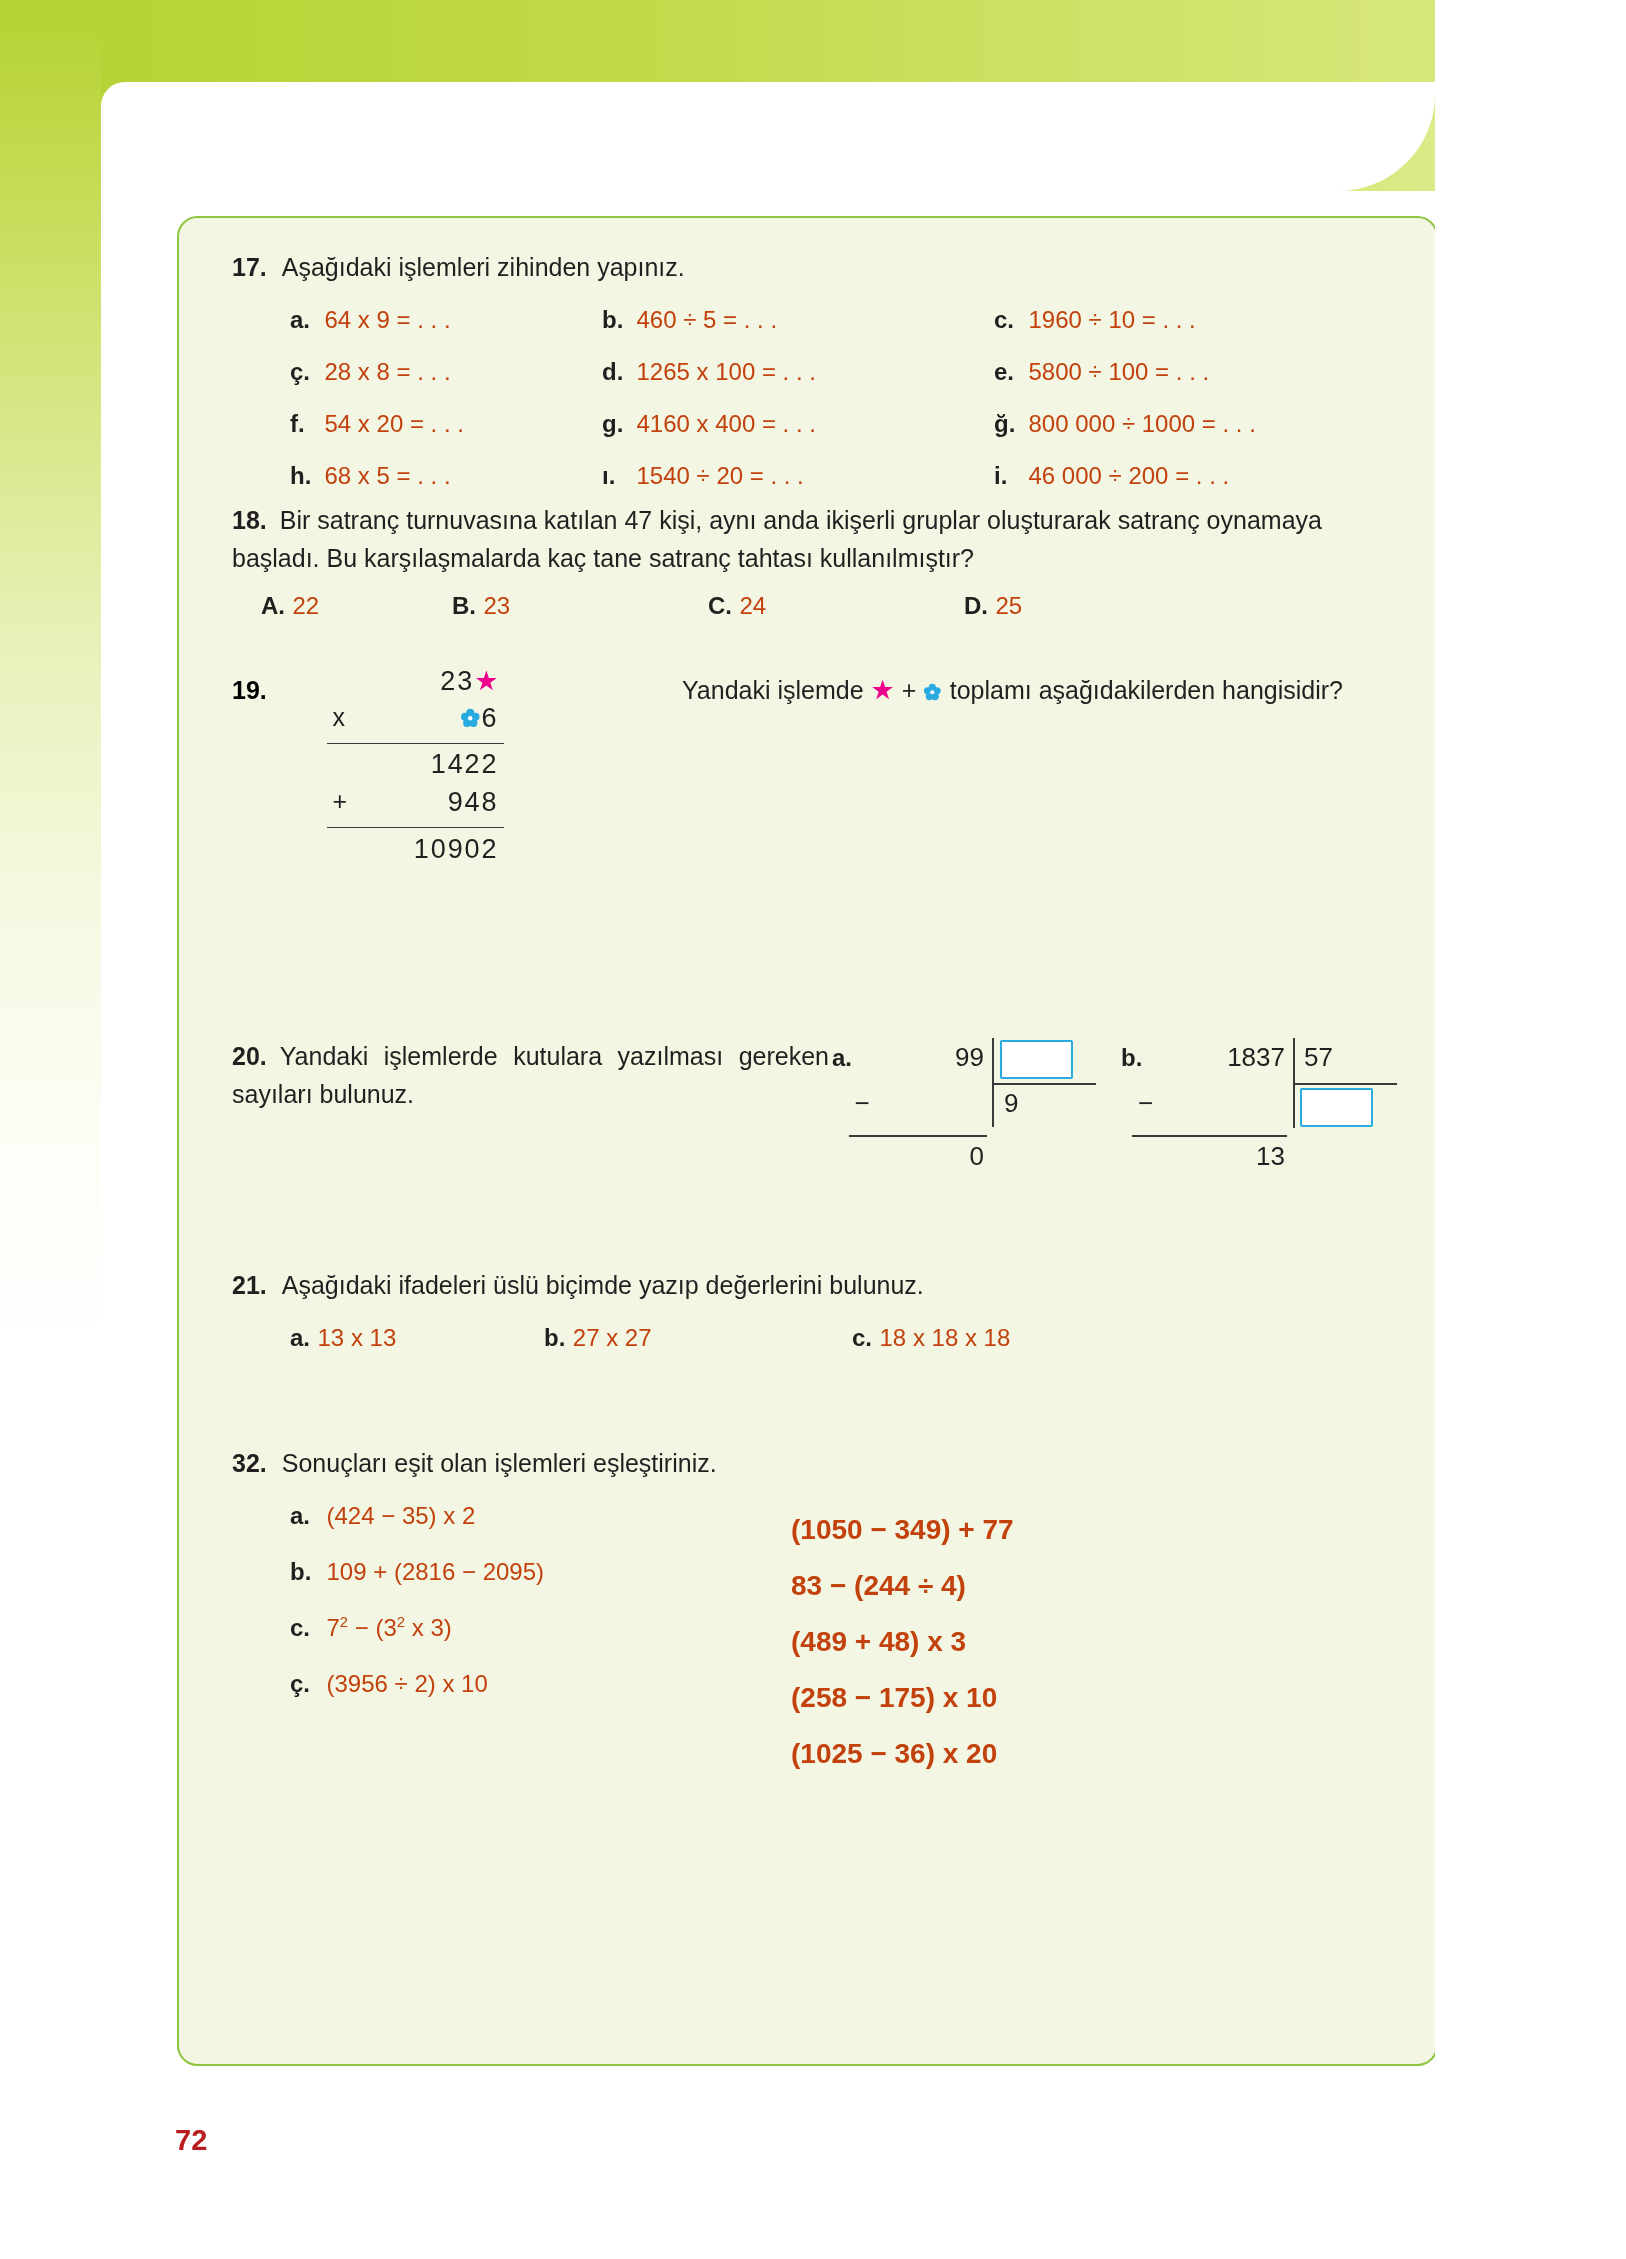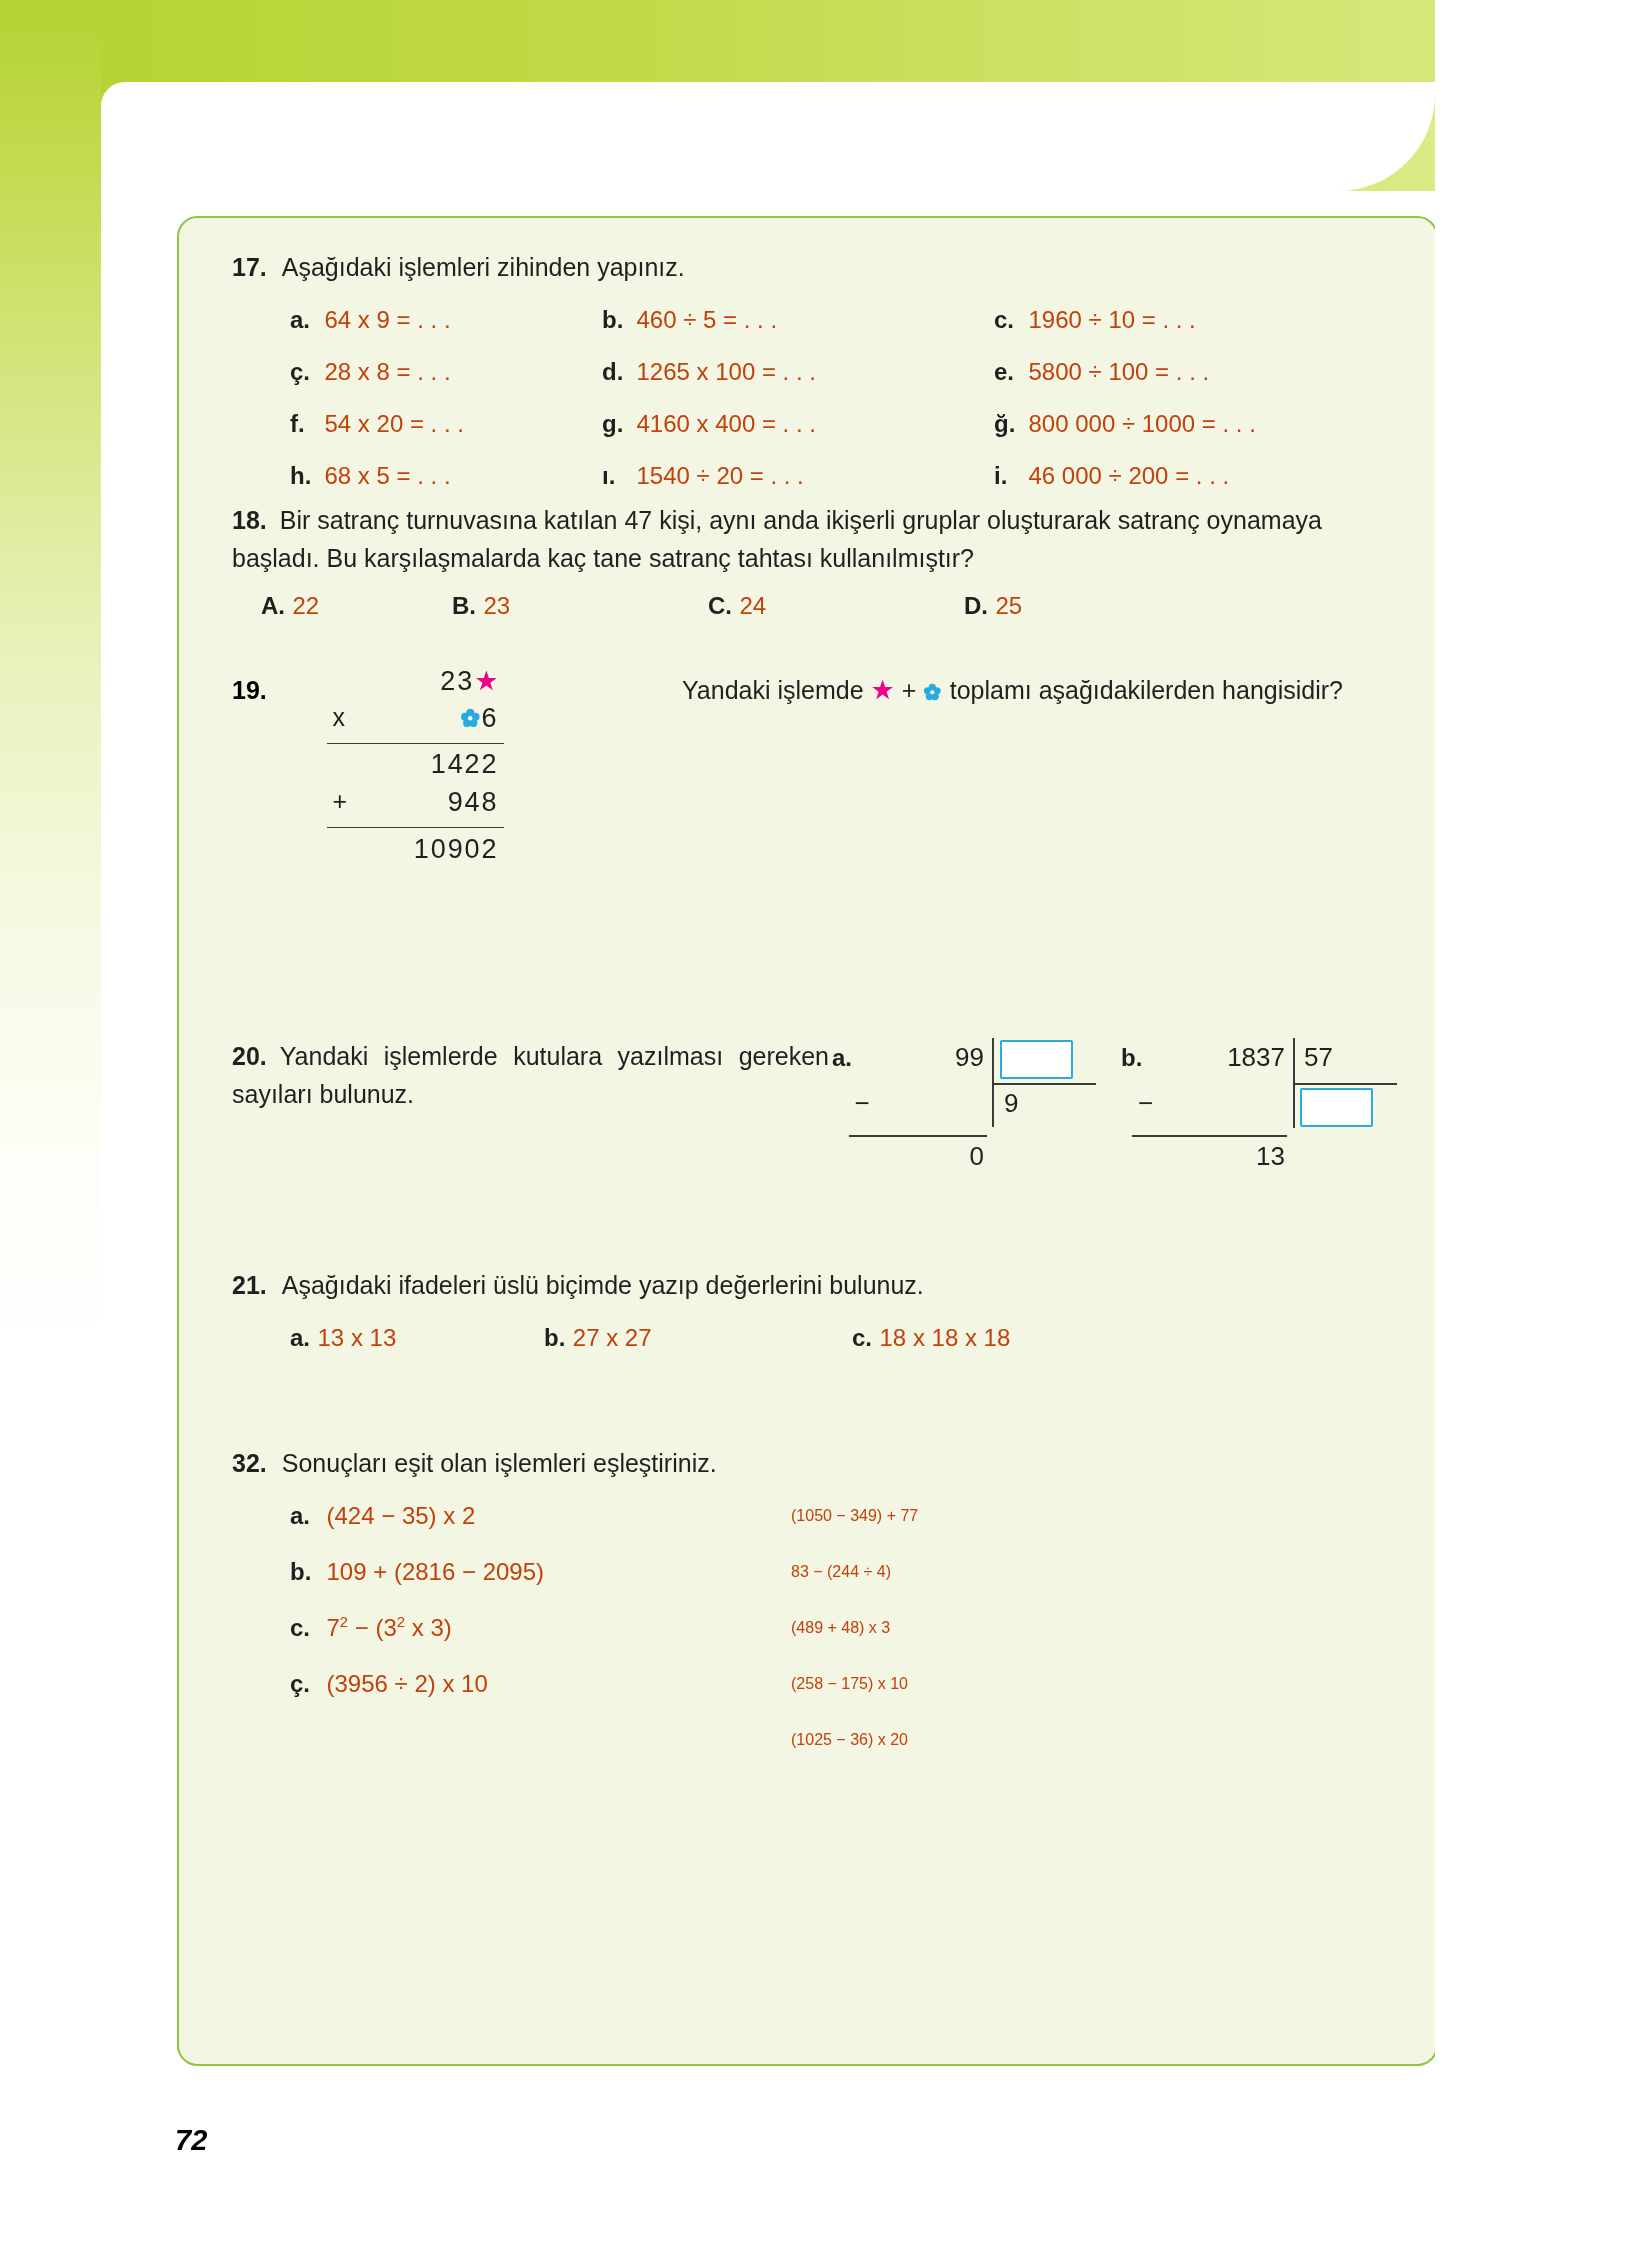--- a/index.html
+++ b/index.html
@@ -293,36 +293,36 @@
     font-size: 24px;
   }
   #q22 .left-col .item { height: 56px; white-space: nowrap; }
   #q22 .left-col .item .lbl {
     display: inline-block;
     min-width: 30px;
     margin-right: 6.5px;
   }
   #q22 .right-col {
     position: absolute;
-    left: 559px; top: 5px;
-    font-size: 16px;
+    left: 559px; top: 12px;
+    font-size: 28px;
+    font-weight: bold;
   }
   #q22 .right-col .item { height: 56px; white-space: nowrap; }
 
   sup { font-size: 0.62em; vertical-align: super; line-height: 0; }
 
   
   .pagenum {
     position: absolute;
     left: 175px;
     top: 2124px;
     font-size: 29px;
     font-weight: bold;
-    color: #000000;
-    font-style: italic;
+    color: #b91c1c;
   }
 </style>
 </head>
 <body>
 
 <div id="page">
 
   <div class="edge-top"></div>
   <div class="edge-left"></div>
   <div class="sheet"></div>

